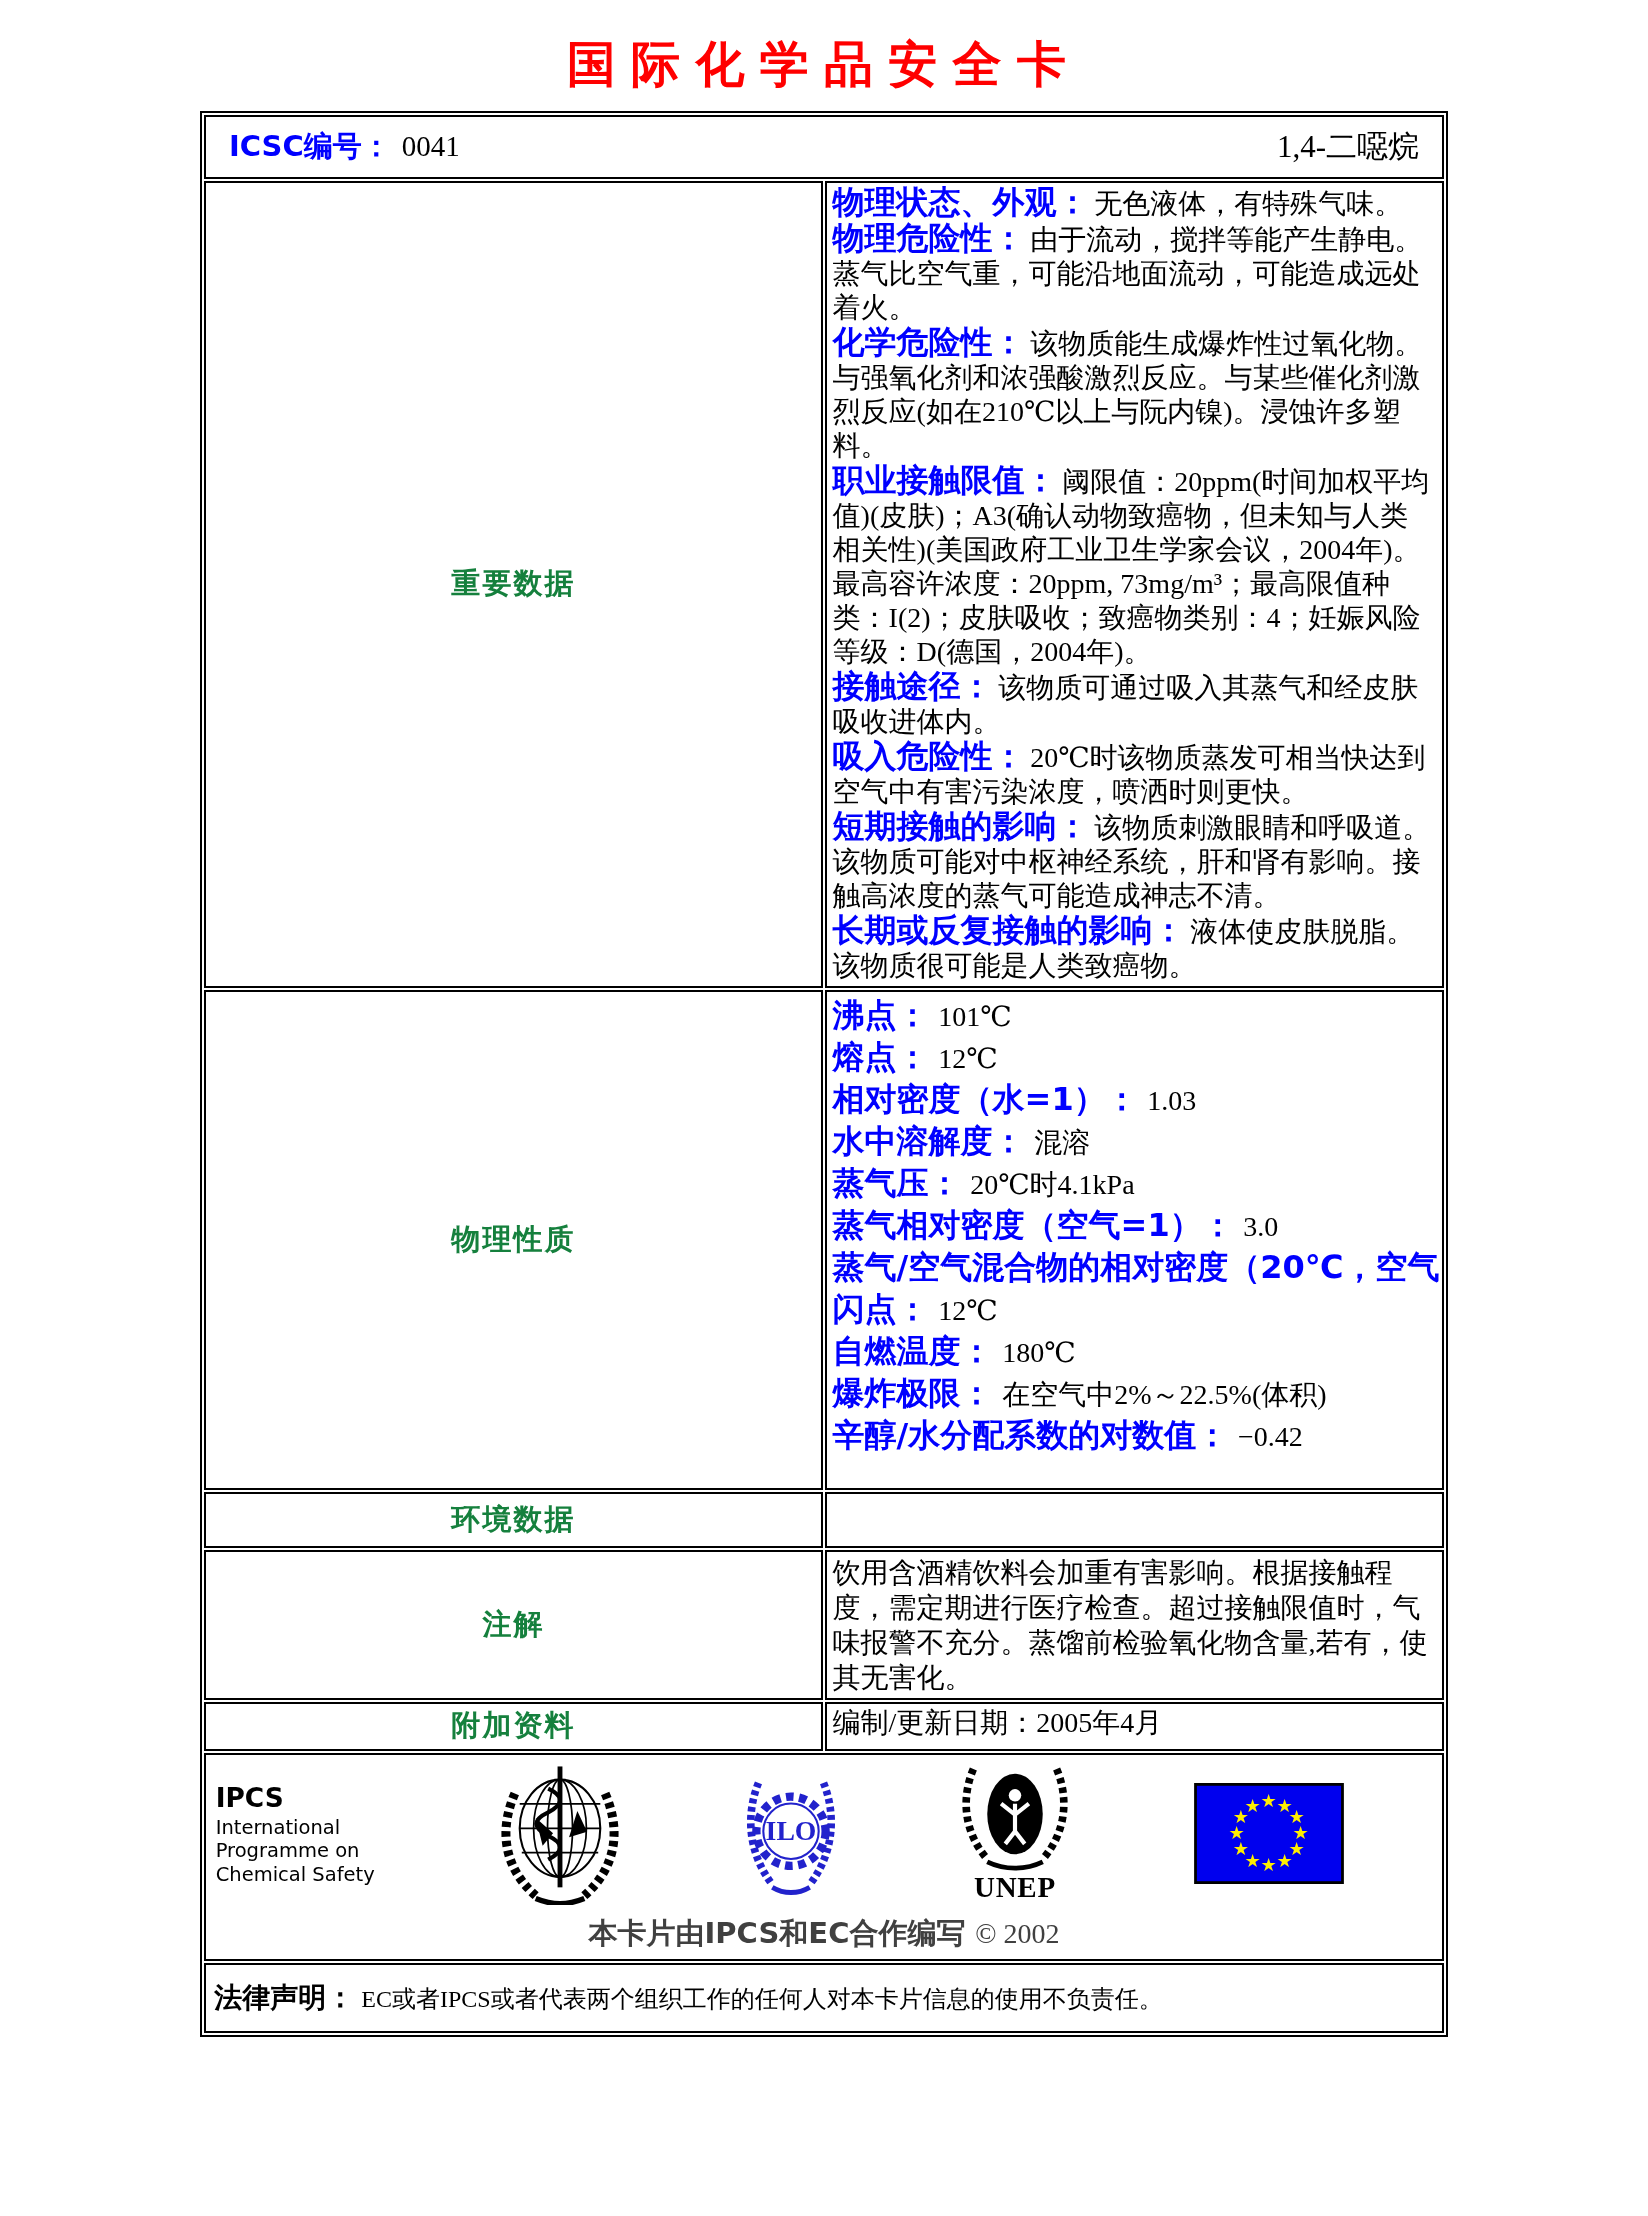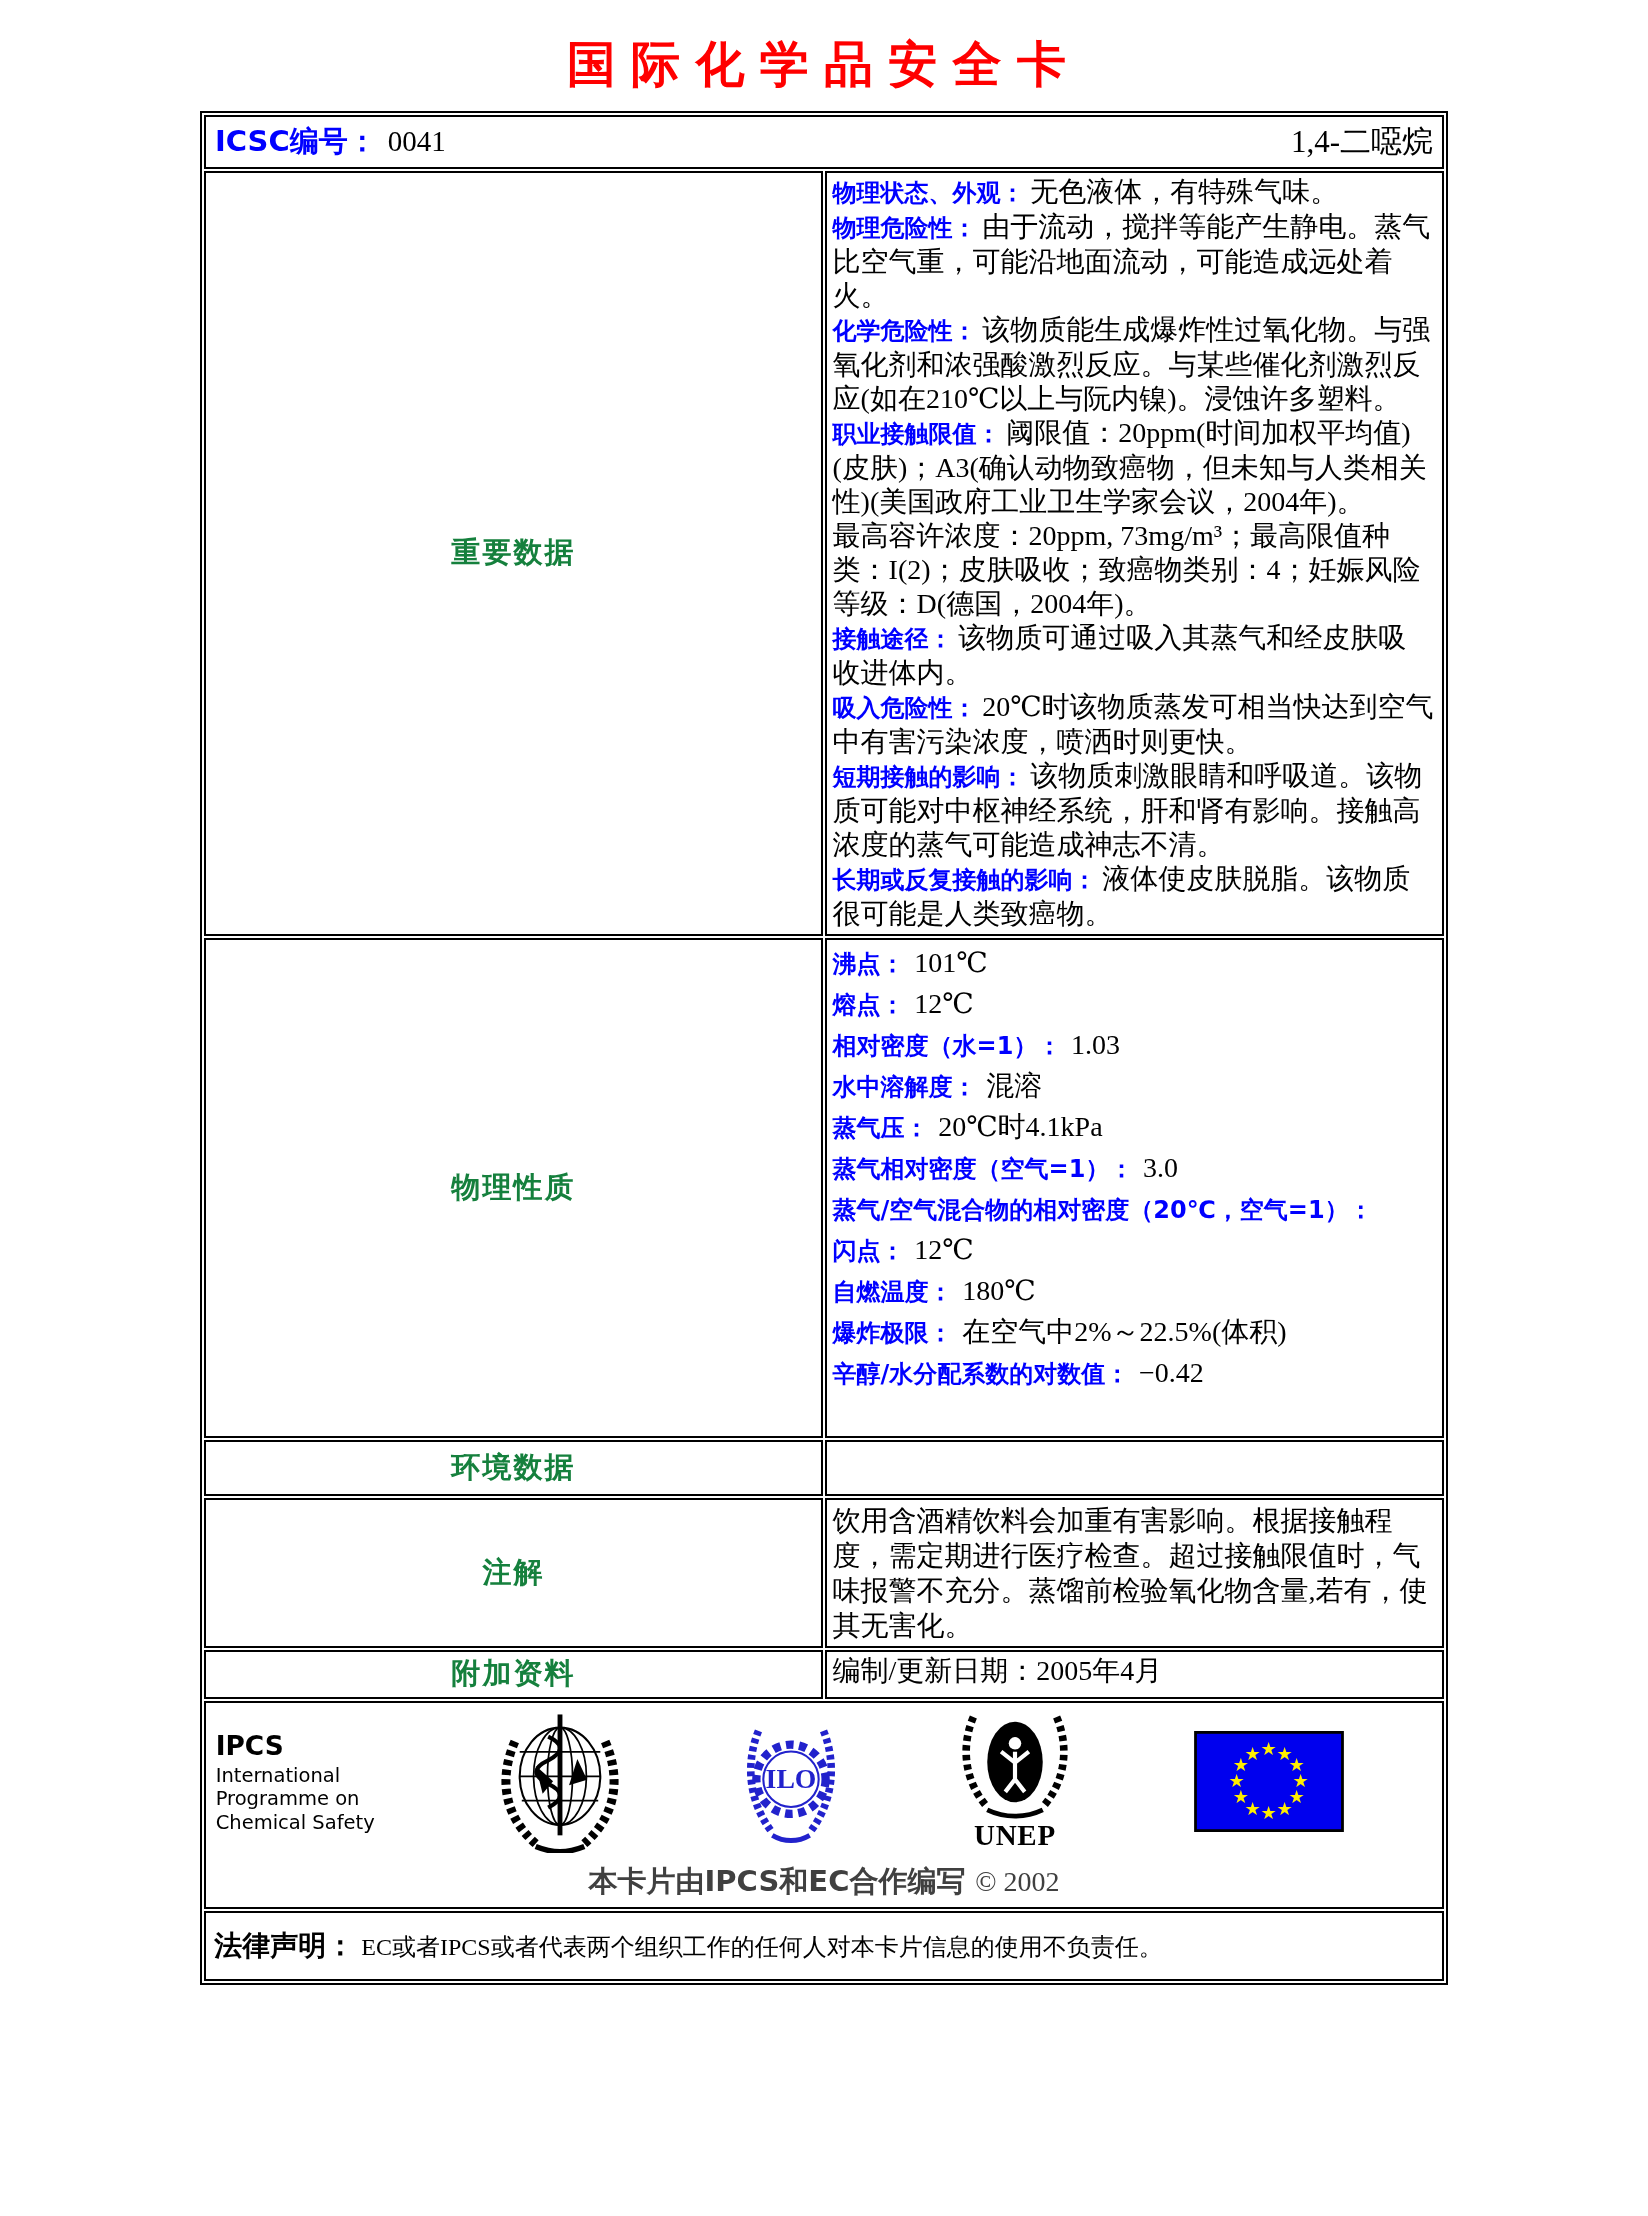--- a/index.html
+++ b/index.html
@@ -9,23 +9,23 @@
          font-family:"DejaVu Sans","Liberation Sans",sans-serif;
          font-weight:bold;font-size:49px;letter-spacing:15.3px;}
   table.card{margin:12.5px 0 0 200px;width:1248px;table-layout:fixed;
              border-collapse:separate;border-spacing:2.8px;border:2.1px solid #000;background:#fff;}
   td{border:2.1px solid #000;background:#fff;overflow:hidden;}
   td.label-cell{width:156px;text-align:center;vertical-align:middle;color:#15803d;
                 font-family:"DejaVu Sans","Liberation Sans",sans-serif;
                 font-weight:bold;font-size:29px;letter-spacing:2.1px;}
   td.content-cell{vertical-align:top;padding:2.8px 8.3px 2.8px 5.6px;font-size:28px;line-height:34px;}
   
-  .hdr{display:flex;justify-content:space-between;align-items:center;height:48px;padding:0 8px;}
+  .hdr{display:flex;justify-content:space-between;align-items:center;height:58px;padding:0 22px;}
   .blbl{color:#0000ff;font-family:"DejaVu Sans","Liberation Sans",sans-serif;
-        font-weight:bold;font-size:24px;}
+        font-weight:bold;font-size:32px;}
   .hdr .blbl{font-size:29px;}
   .hdr .num{font-size:29px;margin-left:11px;}
   .hdr .chem{font-size:31px;}
   
   .para{margin:0;line-height:34px;}
   .para .blbl{margin-right:5.6px;}
   
   .prop{line-height:40px;white-space:nowrap;}
   .prop .pval{margin-left:9.7px;}
   

